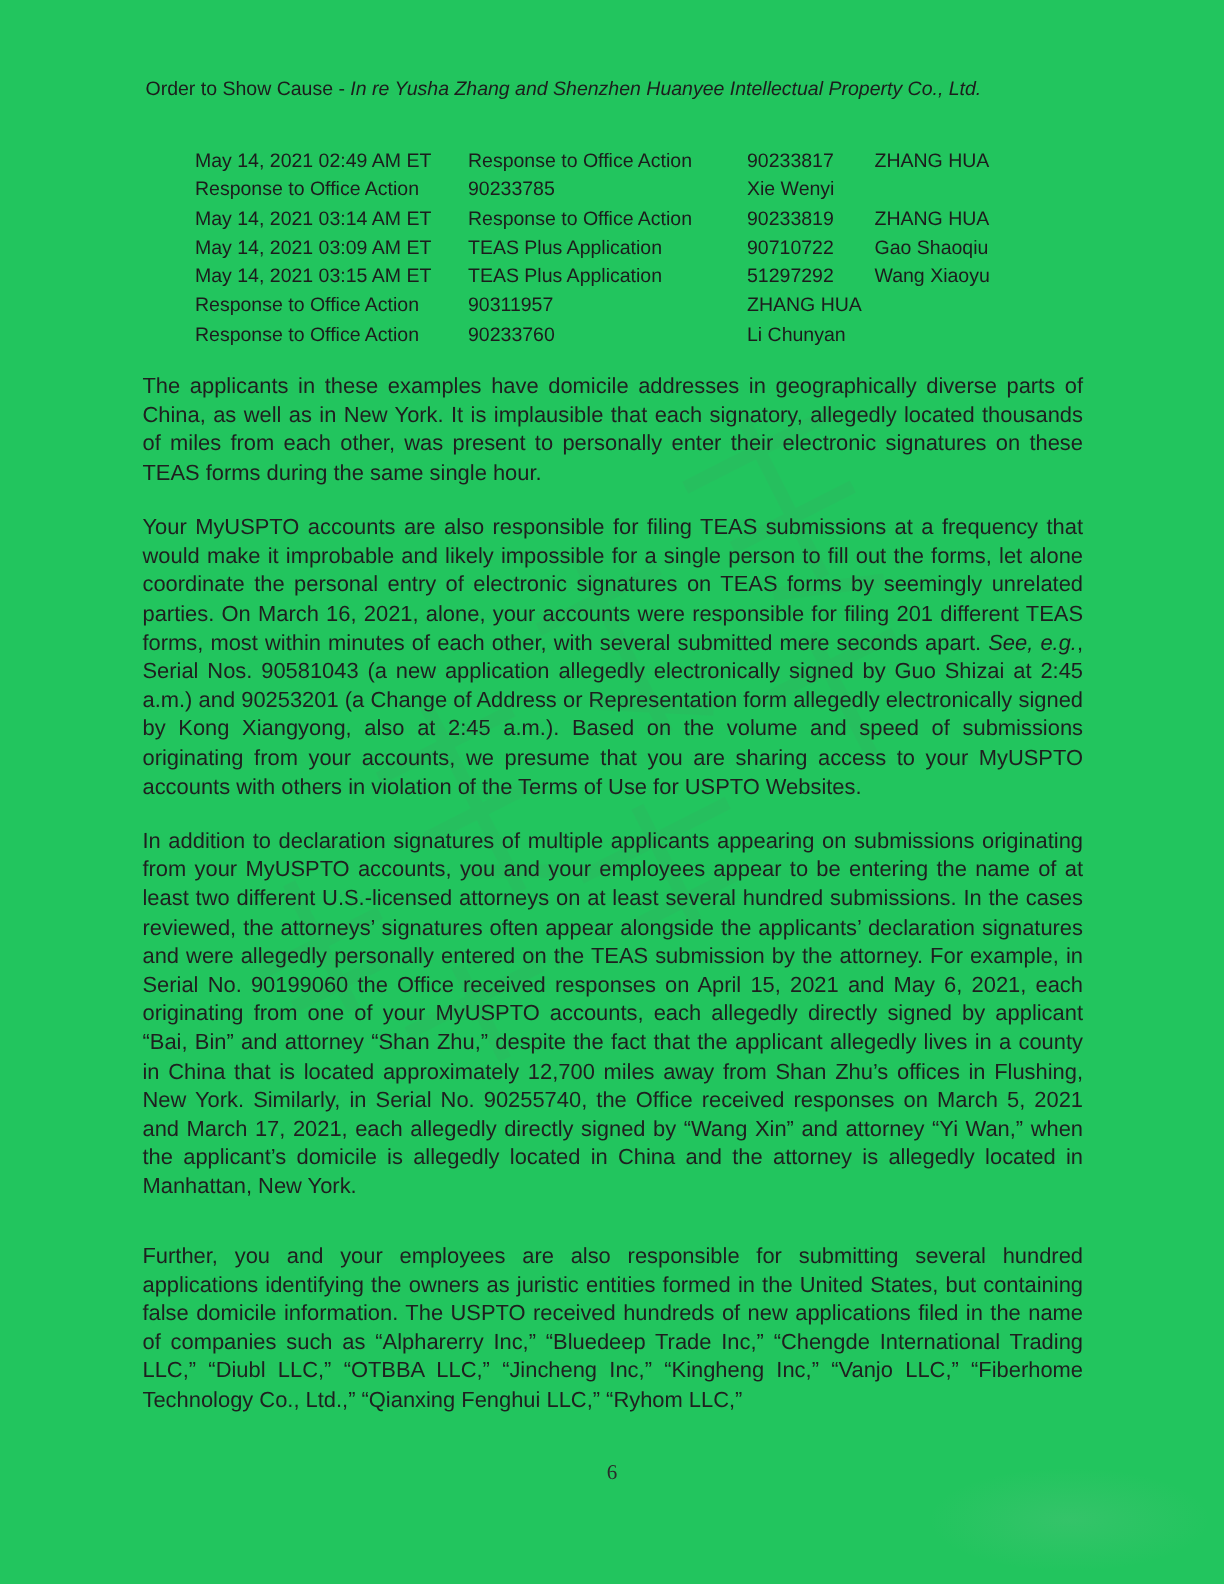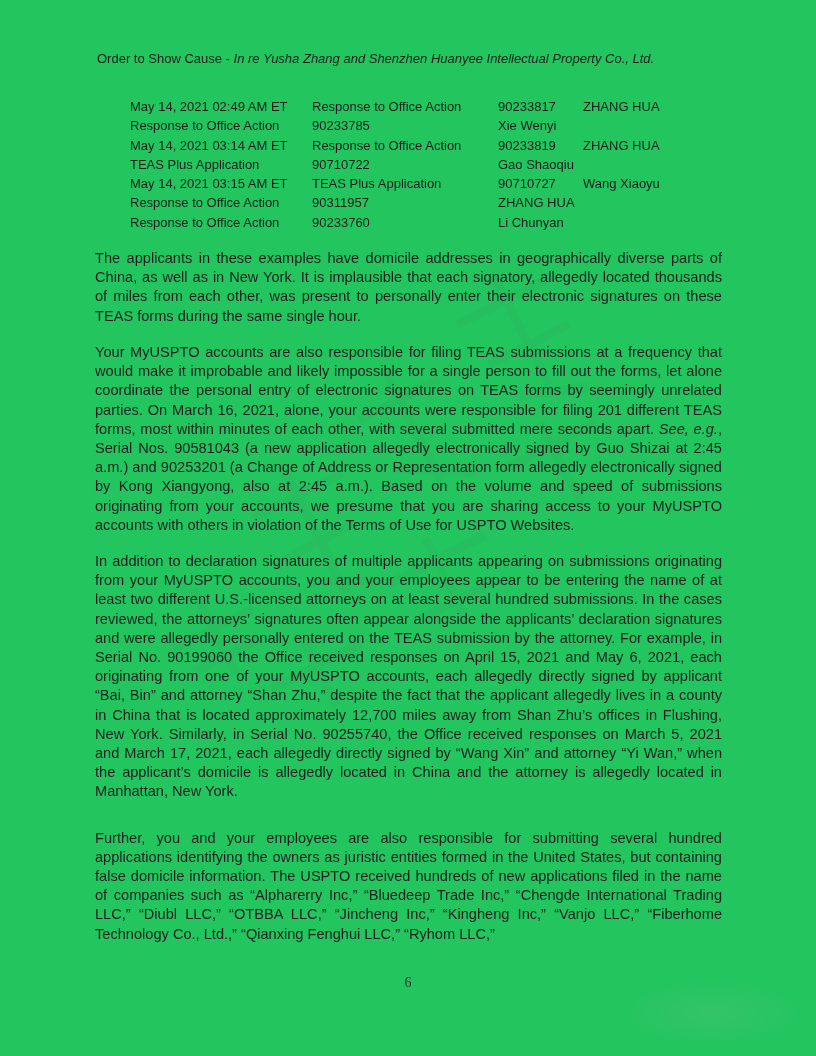--- a/index.html
+++ b/index.html
@@ -127,28 +127,29 @@
           <div>90233785</div>
           <div>Xie Wenyi</div>
         </div>
         <div class="t-row">
           <div>May 14, 2021 03:14 AM ET</div>
           <div>Response to Office Action</div>
           <div>90233819</div>
           <div>ZHANG HUA</div>
         </div>
         <div class="t-row">
+          <div>May 14, 2021 03:09 AM ET</div>
           <div>TEAS Plus Application</div>
           <div>90710722</div>
           <div>Gao Shaoqiu</div>
         </div>
         <div class="t-row">
           <div>May 14, 2021 03:15 AM ET</div>
           <div>TEAS Plus Application</div>
-          <div>90710727</div>
+          <div>51297292</div>
           <div>Wang Xiaoyu</div>
         </div>
         <div class="t-row">
           <div>Response to Office Action</div>
           <div>90311957</div>
           <div>ZHANG HUA</div>
         </div>
         <div class="t-row">
           <div>Response to Office Action</div>
           <div>90233760</div>

